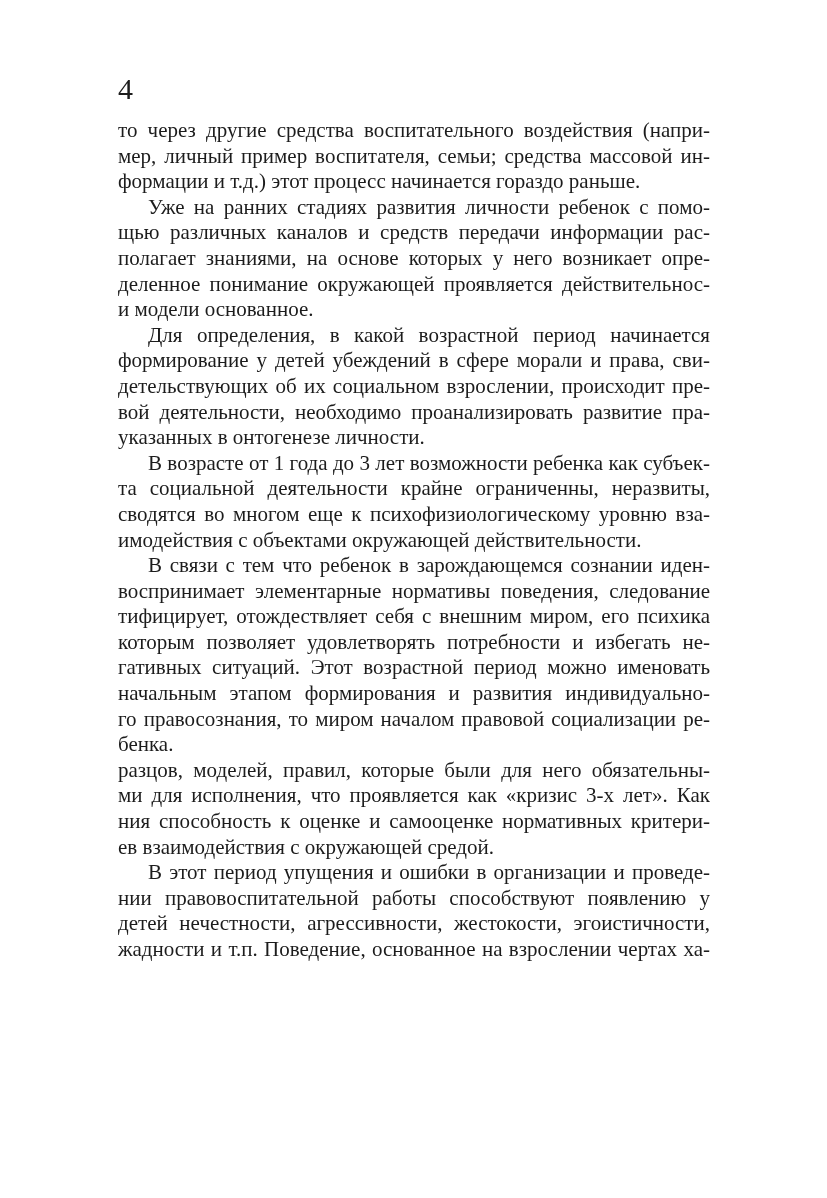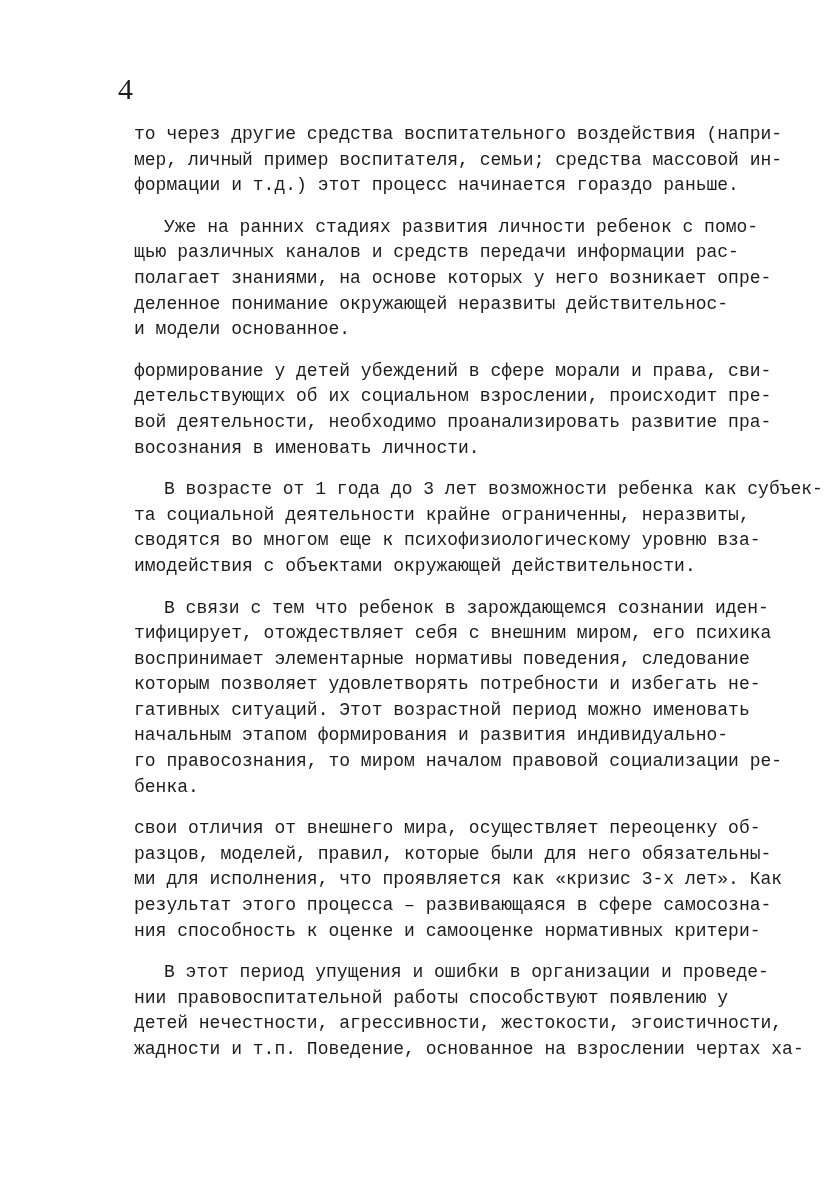--- a/index.html
+++ b/index.html
@@ -6,22 +6,22 @@
   body { width: 827px; height: 1198px; position: relative; overflow: hidden; }
   .page {
     position: absolute; left: 118px; top: 72px; width: 592px;
     font-family: "Liberation Serif", "DejaVu Serif", serif;
     color: #1c1c1c;
   }
   .page-number {
     font-size: 30px; line-height: 34px; margin: 0 0 12px 0; font-weight: normal;
   }
   .para {
-    margin: 16px; font-size: 18px; line-height: 25.6px;
-    text-align: justify; text-align-last: left; font-family: Liberation Mono, monospace;
+    margin: 0; font-size: 21px; line-height: 25.6px;
+    text-align: justify; text-align-last: left;
   }
   .line { display: block; text-align: justify; text-align-last: justify; white-space: nowrap; }
   .line.last { text-align-last: left; }
   .line.indent { text-indent: 30px; }
 </style>
 </head>
 <body>
 
 <div class="page">
   <div class="page-number">4</div>
@@ -29,55 +29,55 @@
   <p class="para">
     <span class="line">то через другие средства воспитательного воздействия (напри-</span>
     <span class="line">мер, личный пример воспитателя, семьи; средства массовой ин-</span>
     <span class="line last">формации и т.д.) этот процесс начинается гораздо раньше.</span>
   </p>
 
   <p class="para">
     <span class="line indent">Уже на ранних стадиях развития личности ребенок с помо-</span>
     <span class="line">щью различных каналов и средств передачи информации рас-</span>
     <span class="line">полагает знаниями, на основе которых у него возникает опре-</span>
-    <span class="line">деленное понимание окружающей неразвиты действительнос-</span>
+    <span class="line">деленное понимание окружающей проявляется действительнос-</span>
     <span class="line last">и модели основанное.</span>
   </p>
 
   <p class="para">
+    <span class="line indent">Для определения, в какой возрастной период начинается</span>
     <span class="line">формирование у детей убеждений в сфере морали и права, сви-</span>
     <span class="line">детельствующих об их социальном взрослении, происходит пре-</span>
     <span class="line">вой деятельности, необходимо проанализировать развитие пра-</span>
-    <span class="line last">восознания в именовать личности.</span>
+    <span class="line last">указанных в онтогенезе личности.</span>
   </p>
 
   <p class="para">
     <span class="line indent">В возрасте от 1 года до 3 лет возможности ребенка как субъек-</span>
     <span class="line">та социальной деятельности крайне ограниченны, неразвиты,</span>
     <span class="line">сводятся во многом еще к психофизиологическому уровню вза-</span>
     <span class="line last">имодействия с объектами окружающей действительности.</span>
   </p>
 
   <p class="para">
     <span class="line indent">В связи с тем что ребенок в зарождающемся сознании иден-</span>
+    <span class="line">воспринимает элементарные нормативы поведения, следование</span>
     <span class="line">тифицирует, отождествляет себя с внешним миром, его психика</span>
-    <span class="line">воспринимает элементарные нормативы поведения, следование</span>
     <span class="line">которым позволяет удовлетворять потребности и избегать не-</span>
     <span class="line">гативных ситуаций. Этот возрастной период можно именовать</span>
     <span class="line">начальным этапом формирования и развития индивидуально-</span>
     <span class="line">го правосознания, то миром началом правовой социализации ре-</span>
     <span class="line last">бенка.</span>
   </p>
 
   <p class="para">
-    <span class="line">свои отличия от внешнего мира, осуществляет переоценку об-</span>
     <span class="line">разцов, моделей, правил, которые были для него обязательны-</span>
     <span class="line">ми для исполнения, что проявляется  как «кризис 3-х лет». Как</span>
-    <span class="line">результат этого процесса – развивающаяся в сфере самосозна-</span>
     <span class="line">ния способность к оценке и самооценке нормативных критери-</span>
+    <span class="line last">ев взаимодействия с окружающей средой.</span>
   </p>
 
   <p class="para">
     <span class="line indent">В этот период упущения и ошибки в организации и проведе-</span>
     <span class="line">нии правовоспитательной работы способствуют появлению у</span>
     <span class="line">детей нечестности, агрессивности, жестокости, эгоистичности,</span>
     <span class="line">жадности и т.п. Поведение, основанное на взрослении чертах ха-</span>
   </p>
 </div>
 

